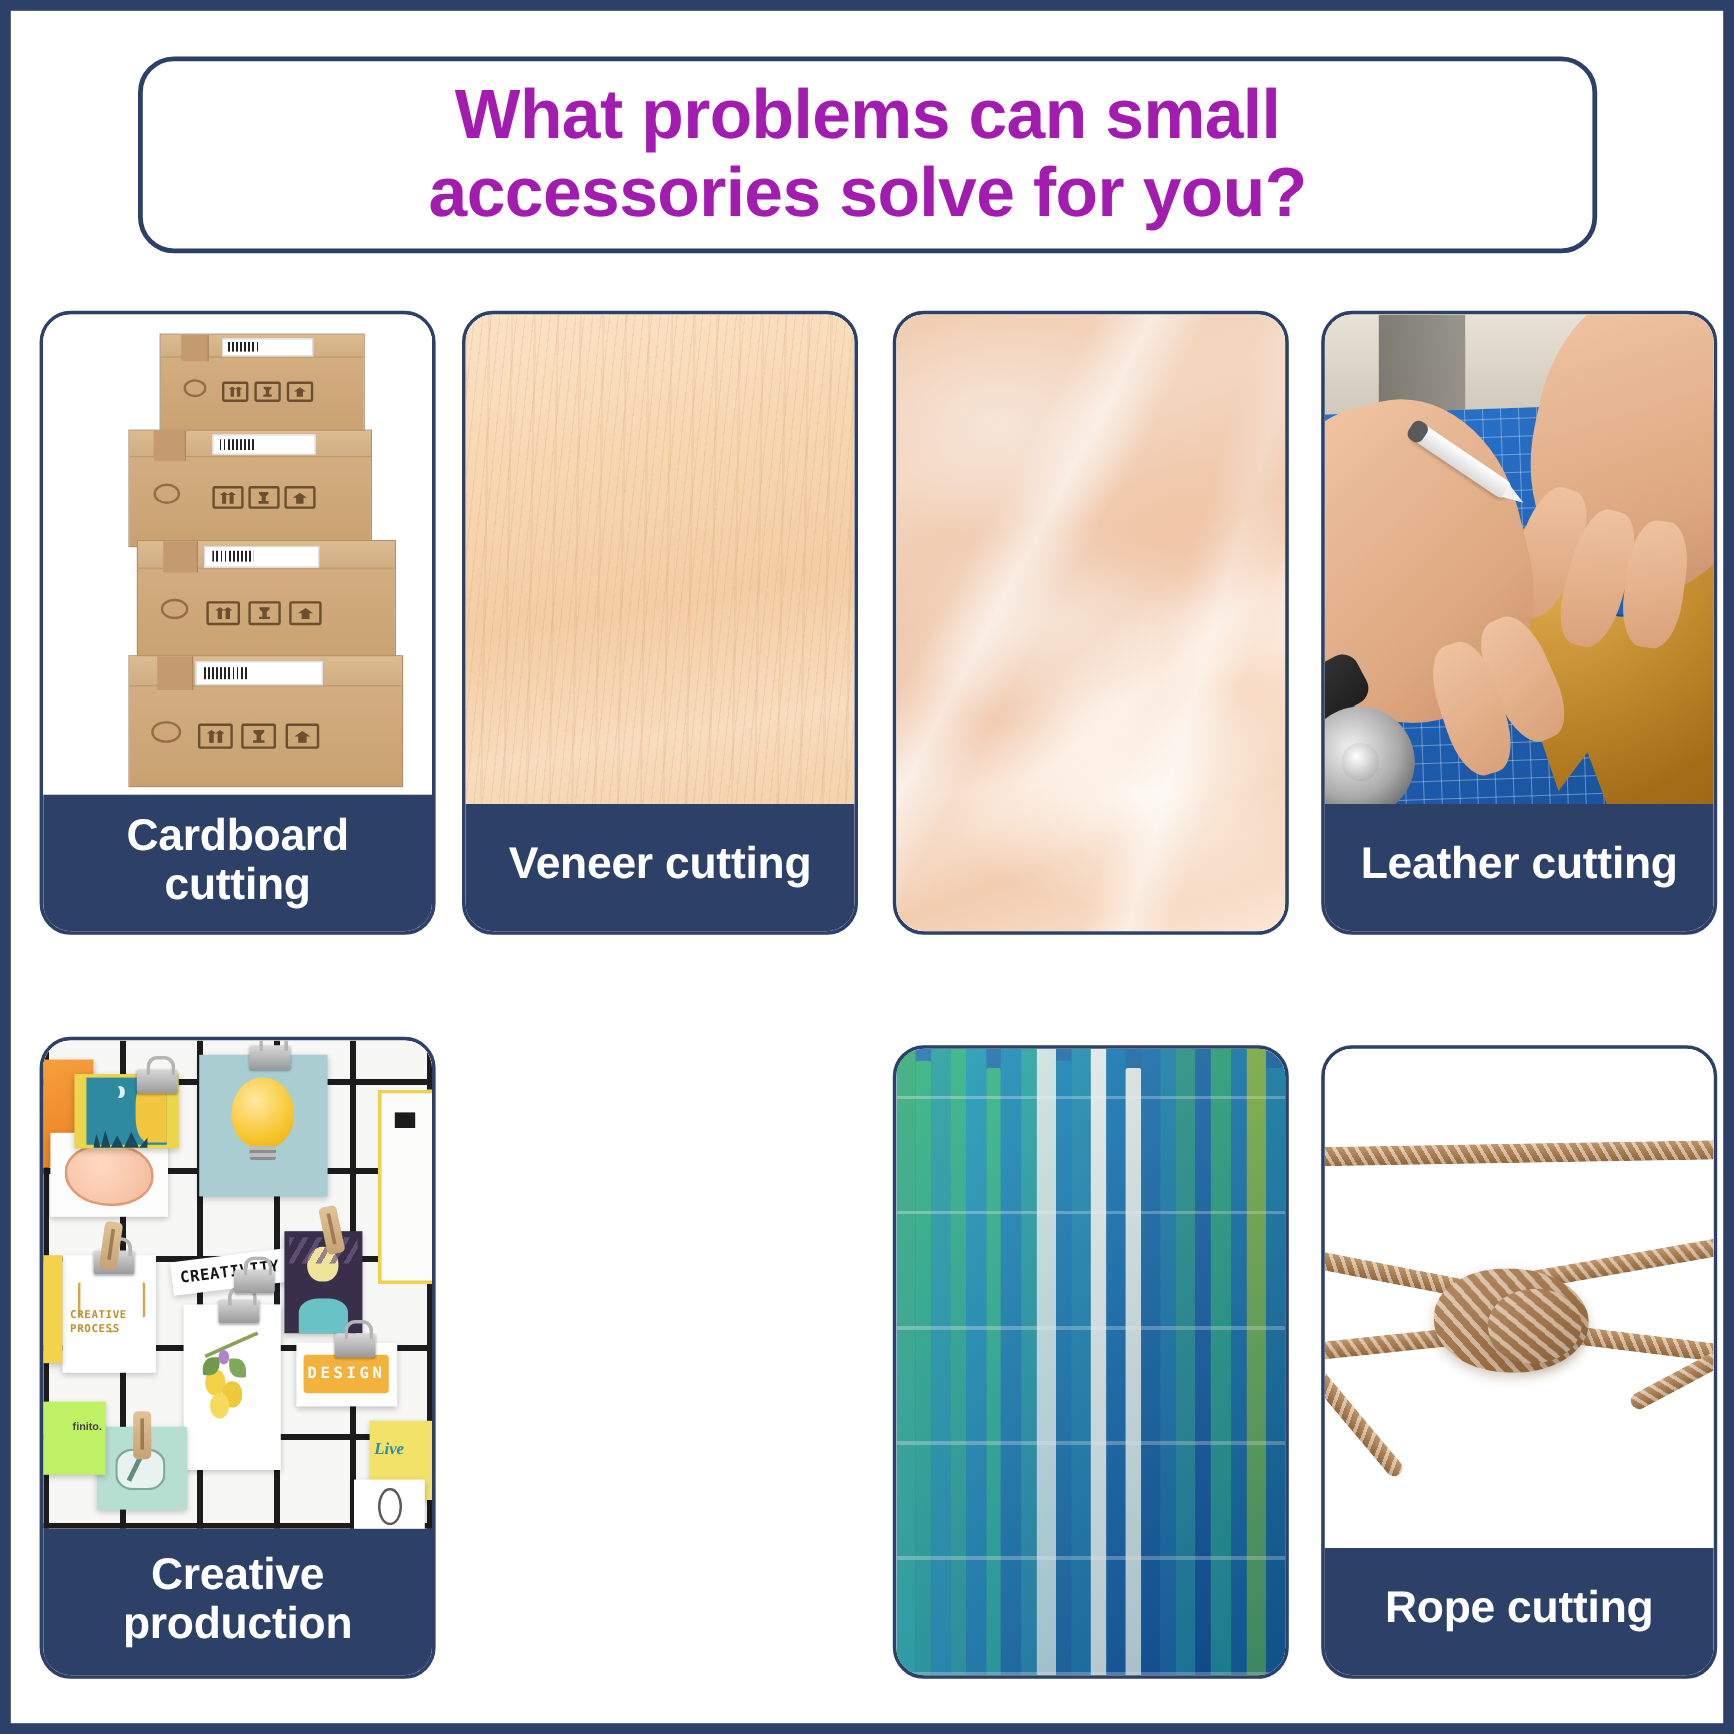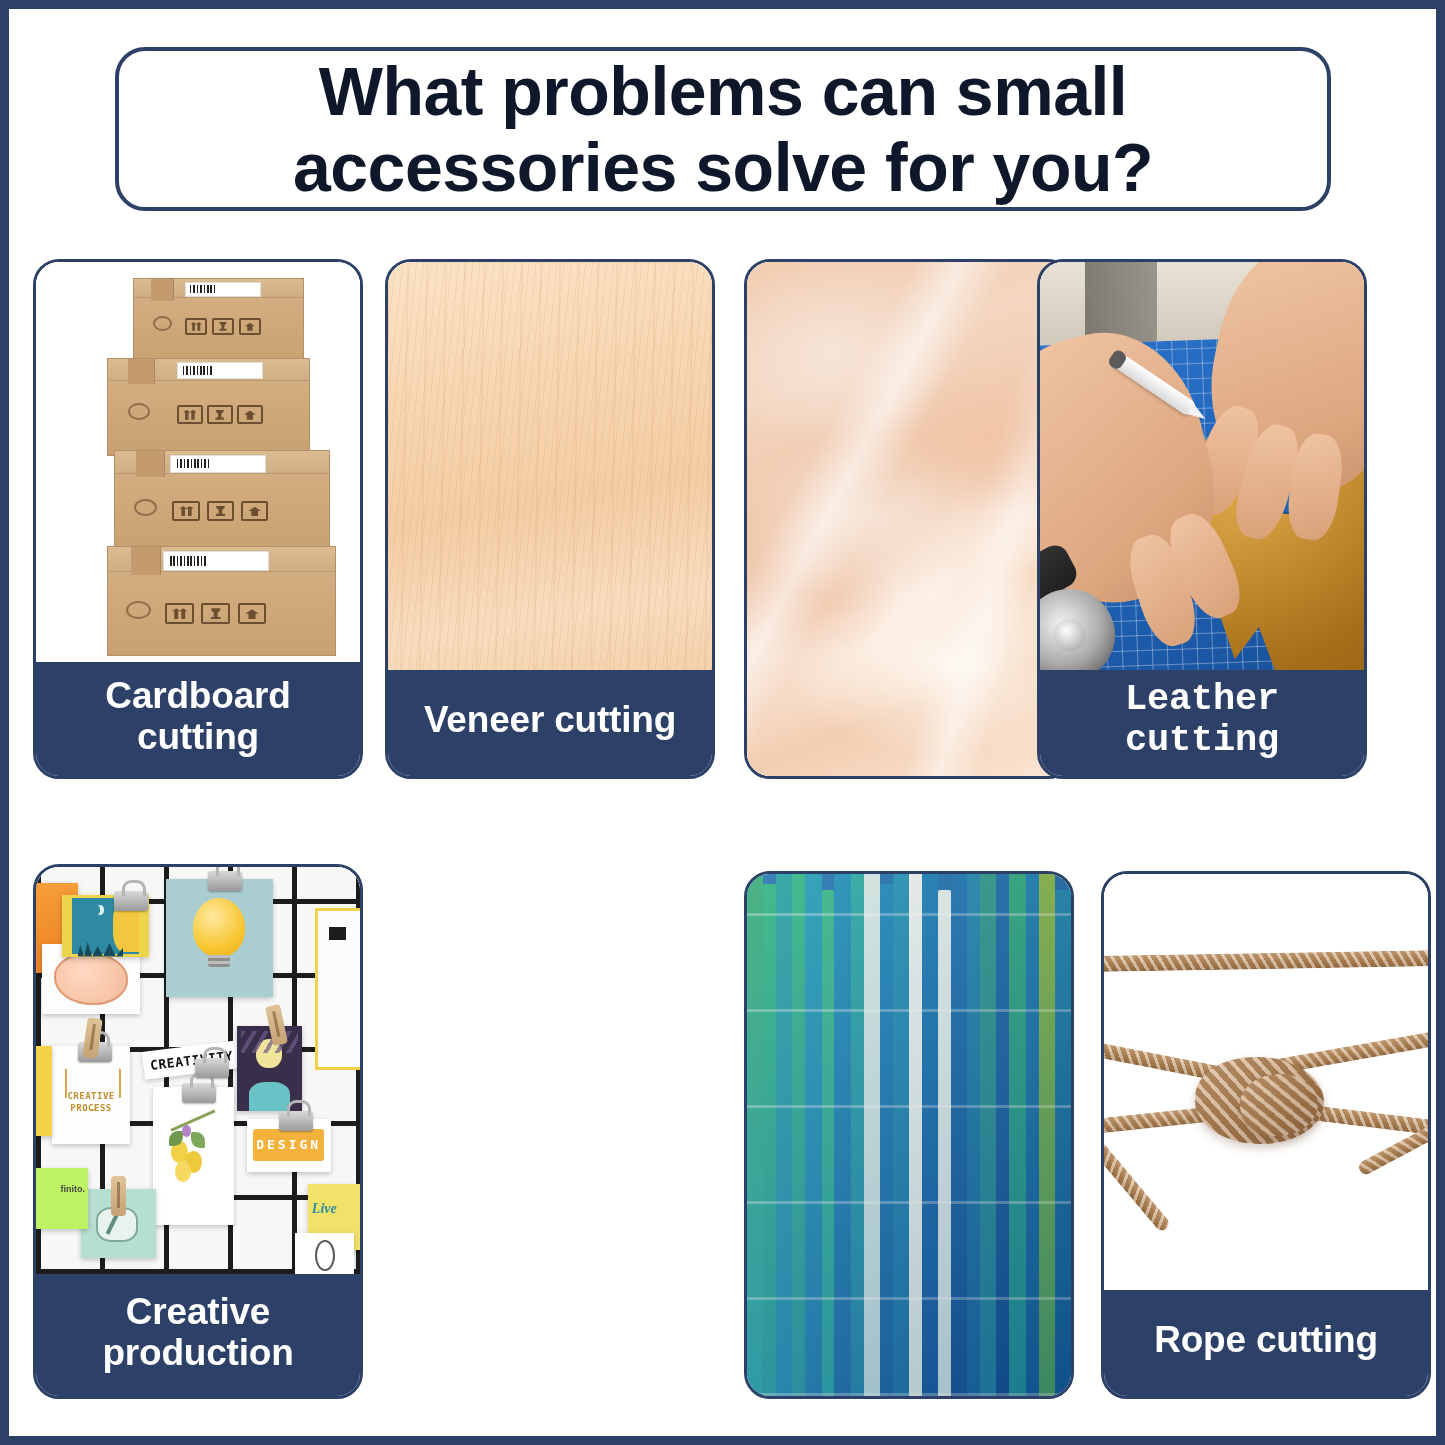--- a/index.html
+++ b/index.html
@@ -22,22 +22,22 @@
   .header-box{
     position:absolute;
     left:106px;top:38px;width:1216px;height:164px;
     box-sizing:border-box;
     border:4px solid #2c4068;
     border-radius:30px;
     background:#ffffff;
     display:flex;align-items:center;justify-content:center;
   }
   .header-title{
-    color:#0f172a;
-    font-size:68px;
+    color:#a21caf;
+    font-size:58px;
     font-weight:bold;
     line-height:1.12;
     text-align:center;
     letter-spacing:-0.5px;
     padding:0 22px;
     white-space:pre-line;
   }
 
   
   .grid{
@@ -299,21 +299,21 @@
       </div>
       <div class="card-label" style="height:88px;">Veneer cutting</div>
     </div>
 
     <div class="card" style="left:735px;top:250px;width:330px;height:520px;">
       <div class="card-media">
         <div class="satin"></div>
       </div>
     </div>
 
-    <div class="card" style="left:1028px;top:250px;width:330px;height:520px;font-family:Liberation Mono, monospace;">
+    <div class="card" style="left:1092px;top:250px;width:330px;height:520px;">
       <div class="card-media">
         <div class="leather">
           <div class="lt-wall"></div>
           <div class="lt-mat"></div>
           <div class="lt-leather"></div>
           <div class="lt-hole"></div>
           <div class="lt-thread"></div>
           <div class="lt-hand right">
             <div class="lt-finger" style="left:4%;bottom:-16%;width:26%;height:44%;transform:rotate(8deg);"></div>
             <div class="lt-finger" style="left:28%;bottom:-22%;width:26%;height:46%;transform:rotate(4deg);"></div>
@@ -356,21 +356,21 @@
           <div class="clip" style="left:24%;top:6%;"></div>
 
           <div class="pin" style="left:40%;top:3%;width:33%;height:29%;background:#a9cdd0;">
             <div class="bulb" style="left:26%;top:16%;width:48%;height:50%;"></div>
           </div>
           <div class="clip" style="left:53%;top:1%;"></div>
 
           <div class="pin" style="left:5%;top:44%;width:24%;height:24%;background:#fefefe;">
             <div style="position:absolute;left:16%;top:10%;width:68%;height:52%;
                  border:2px solid #d6a74a;clip-path:polygon(50% 0,100% 25%,100% 75%,50% 100%,0 75%,0 25%);"></div>
-            <div style="position:absolute;left:8%;top:46%;width:84%;text-align:center;color:#c08f2e;
+            <div style="position:absolute;left:8%;top:46%;width:84%;text-align:left;color:#c08f2e;
                         font-size:9px;font-weight:bold;letter-spacing:.5px;line-height:1.3;
                         font-family:'DejaVu Sans Mono','Liberation Mono',monospace;">CREATIVE PROCESS</div>
           </div>
           <div class="clip" style="left:13%;top:43%;"></div>
           <div class="peg" style="left:15%;top:37%;transform:rotate(8deg);"></div>
 
           <div class="tagtxt" style="left:33%;top:44%;width:30%;height:7%;font-size:13px;letter-spacing:.5px;
                       transform:rotate(-7deg);">CREATIVITY</div>
 
           <div class="pin" style="left:62%;top:39%;width:20%;height:21%;background:#3a2f4a;">

